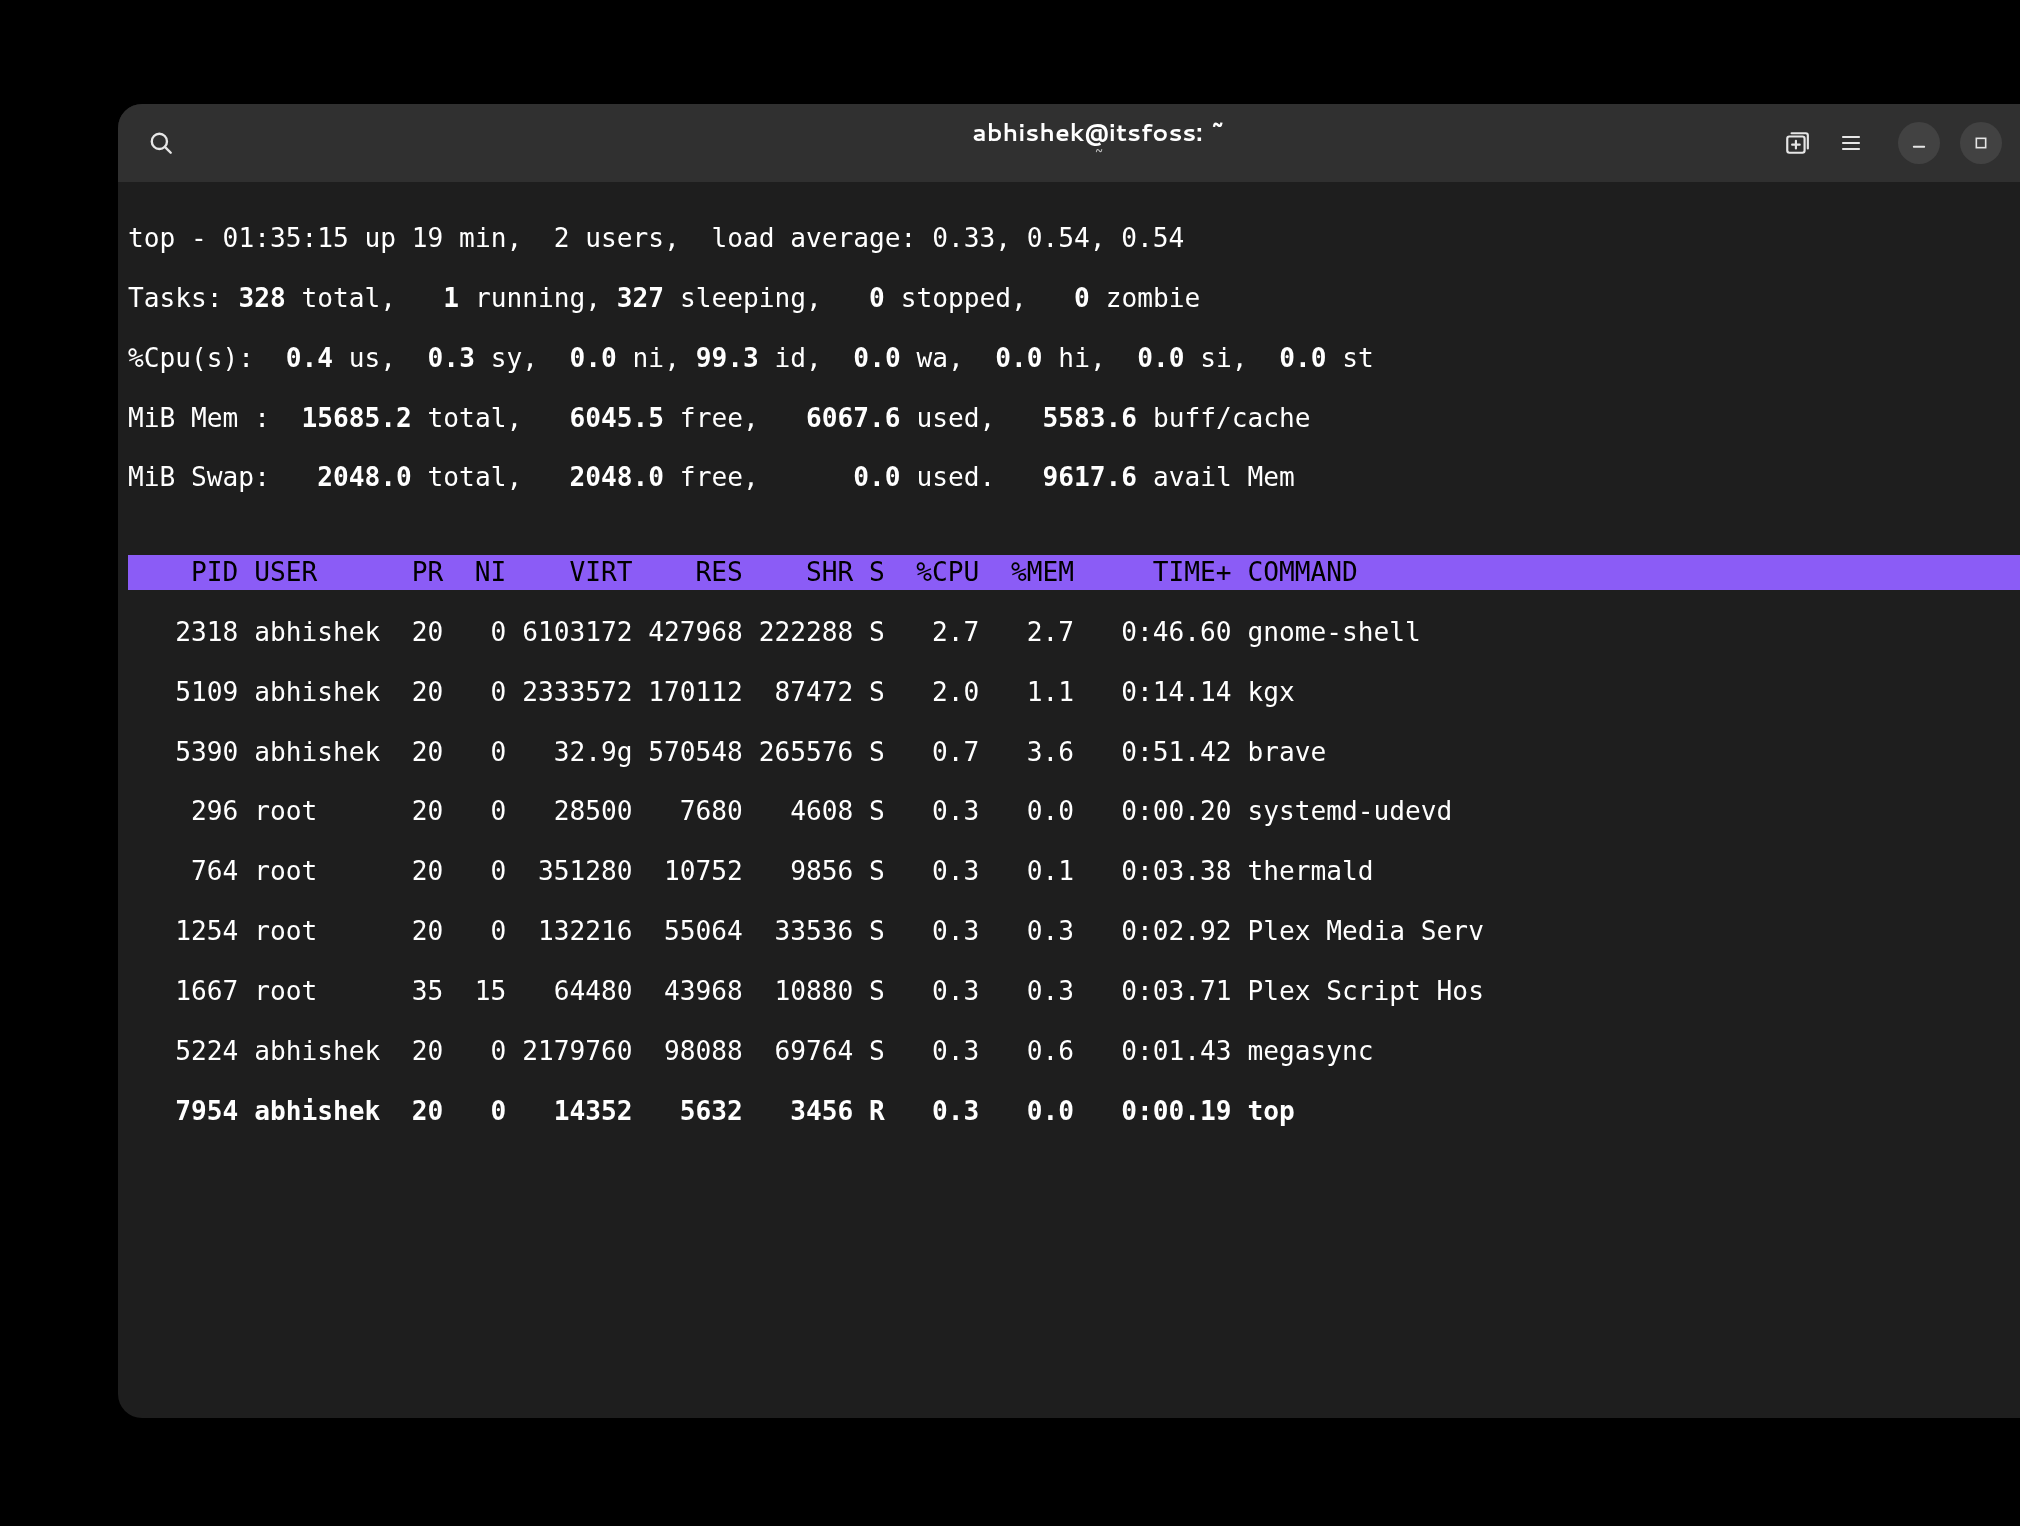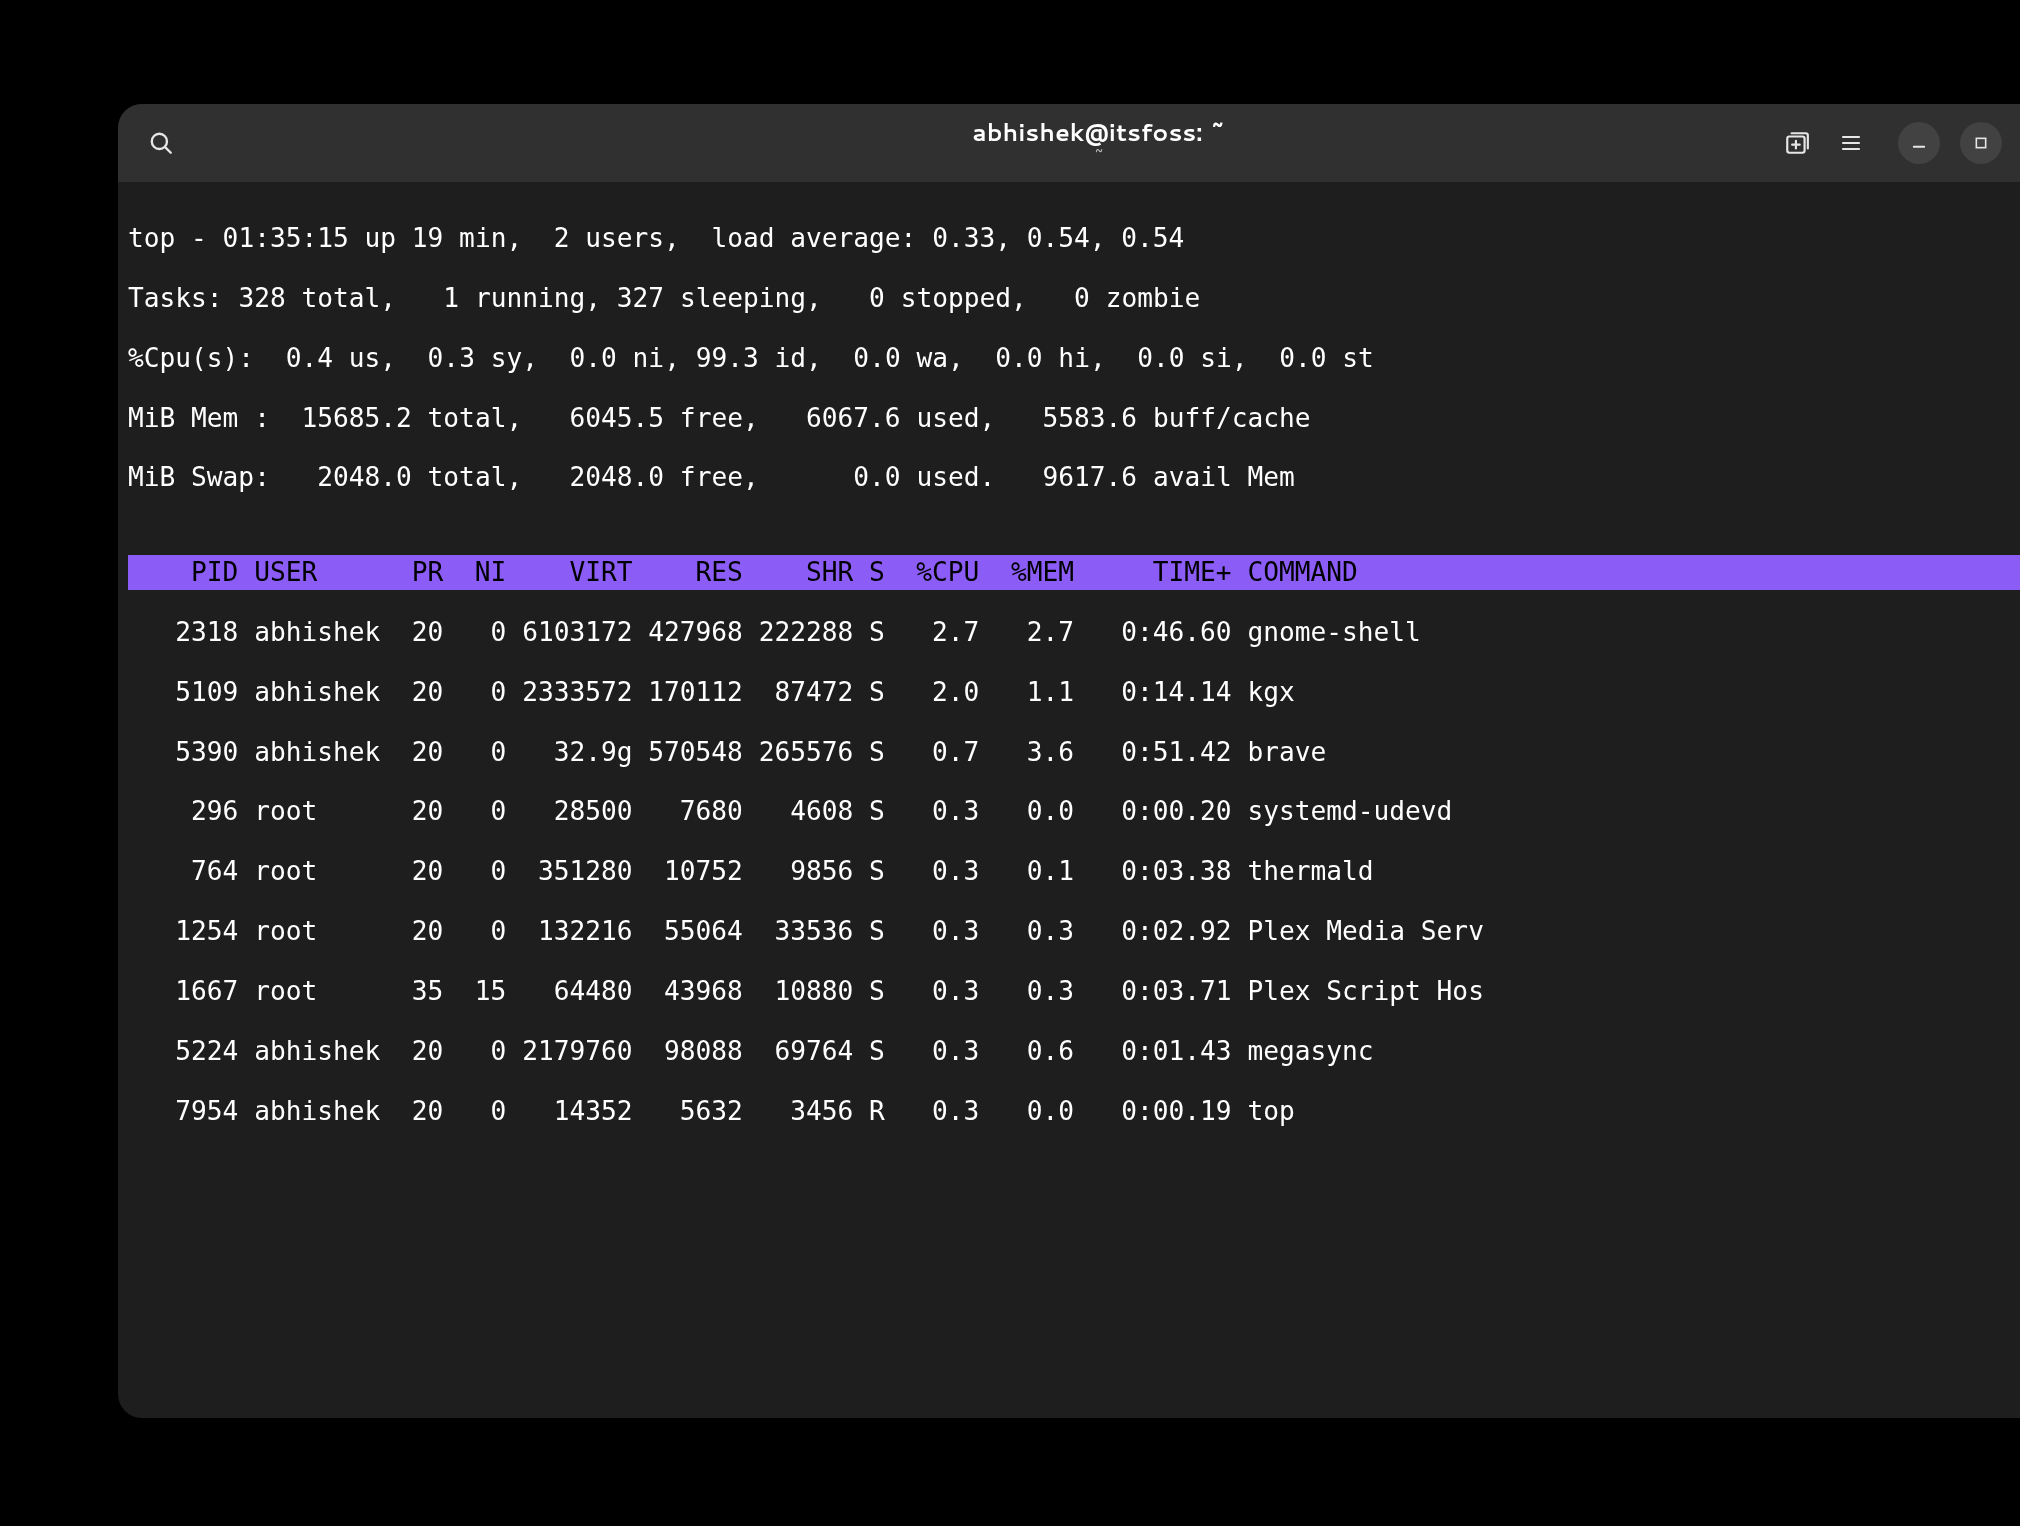--- a/index.html
+++ b/index.html
@@ -82,21 +82,21 @@
 
   
   .term {
     color: #fff;
     font-size: 26.2px;
     line-height: 1.33;
     padding: 14px 10px 0 10px;
     white-space: pre;
     letter-spacing: 0px;
   }
-  .b { font-weight: 400; }
+  .b { font-weight: 700; }
   .hdr {
     background: #8b5cf6;
     color: #000;
     font-weight: 400;
     display: block;
   }
   .row { display:block;margin-top:25px; }
 </style>
 </head>
 <body>

